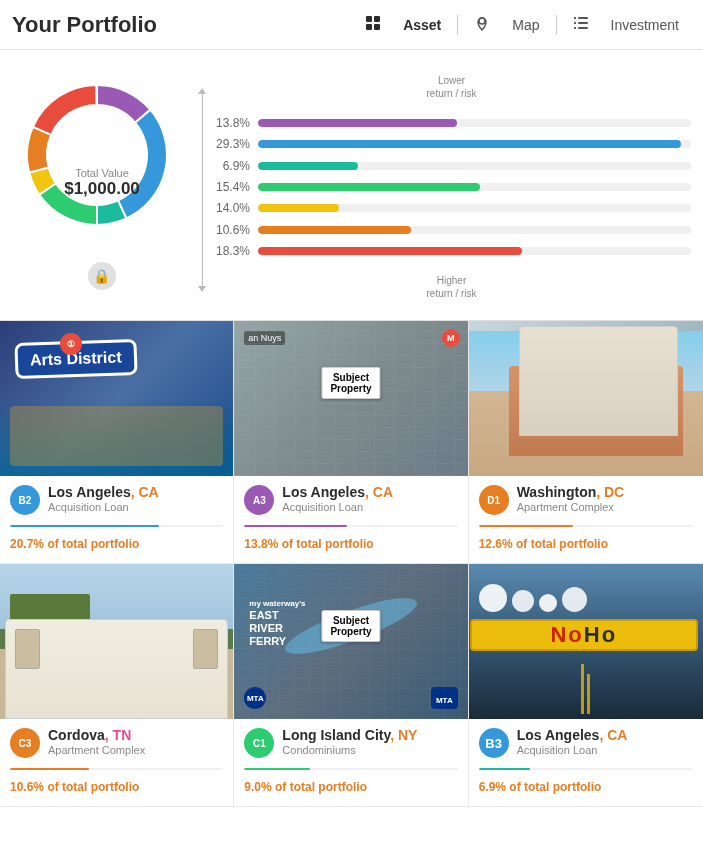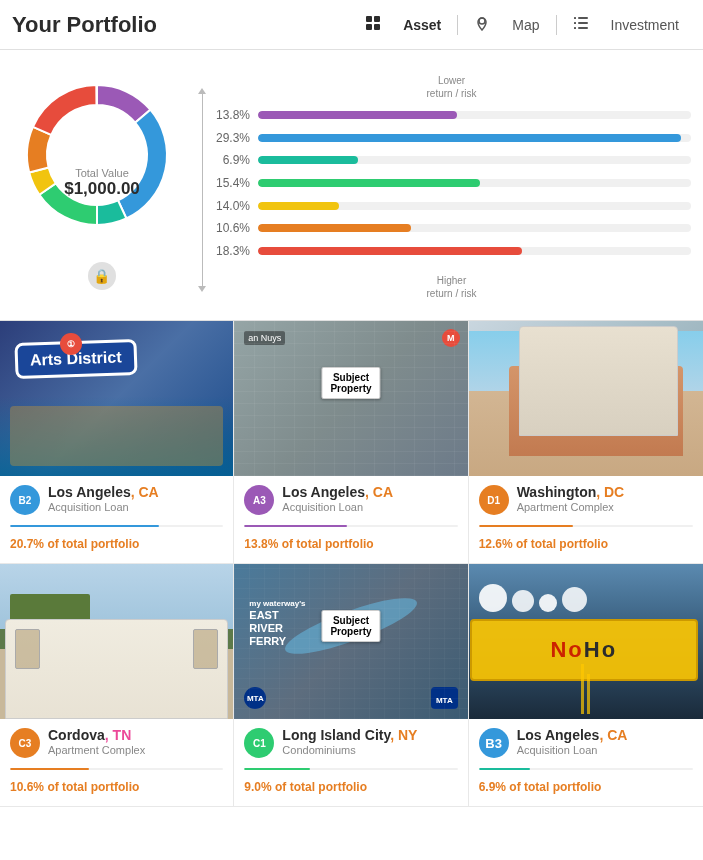--- a/index.html
+++ b/index.html
@@ -117,21 +117,21 @@
     </div>
   </div>
 
   <div class="axis-arrow" style="margin: 0 6px; height: 220px; margin-top: 10px;">
     <div class="arrow-tip-up"></div>
     <div class="arrow-line"></div>
     <div class="arrow-tip-down"></div>
   </div>
 
   <div style="flex:1; display:flex; flex-direction:column; padding-top: 4px;">
-    <div style="font-size:10px; color:#888; text-align:center; line-height:1.3;">Lower<br>return / risk</div>
+    <div style="font-size:10px; color:#888; text-align:center; margin-bottom: 8px; line-height:1.3;">Lower<br>return / risk</div>
     <div class="bars-area" id="bars-area">
     <div class="bar-row">
           <div class="bar-label">13.8%</div>
           <div class="bar-track">
             <div class="bar-fill" style="width: 46%; background: rgb(155, 89, 182);"></div>
           </div>
         </div>
         <div class="bar-row">
           <div class="bar-label">29.3%</div>
           <div class="bar-track">
@@ -323,21 +323,21 @@
     <div class="card">
       <div class="card-image">
         <div style="width:100%;height:155px;background:#2c3e50;position:relative;overflow:hidden;">
         <div style="position:absolute;inset:0;background:linear-gradient(180deg,#5b8ab0 0%,#3a6080 40%,#1a2a3a 100%);"></div>
         <div style="position:absolute;top:20px;left:10px;right:10px;display:flex;gap:5px;align-items:flex-end;">
           <div style="width:28px;height:28px;border-radius:50%;background:white;opacity:0.9;"></div>
           <div style="width:22px;height:22px;border-radius:50%;background:white;opacity:0.85;"></div>
           <div style="width:18px;height:18px;border-radius:50%;background:white;opacity:0.9;"></div>
           <div style="width:25px;height:25px;border-radius:50%;background:white;opacity:0.85;"></div>
         </div>
-        <div style="position:absolute;top:55px;left:1px;right:5px;background:rgba(255,200,0,0.9);border:2px solid #cc9900;border-radius:4px;padding:16px 8px;text-align:center;">
+        <div style="position:absolute;top:55px;left:1px;right:5px;background:rgba(255,200,0,0.9);border:2px solid #cc9900;border-radius:4px;padding:1px 8px;text-align:center;">
           <span style="font-size:22px;font-weight:900;color:#cc2200;letter-spacing:2px;">No</span><span style="font-size:22px;font-weight:900;color:#2c2c2c;letter-spacing:2px;">Ho</span>
         </div>
         <div style="position:absolute;bottom:5px;left:0;right:0;display:flex;justify-content:center;gap:3px;">
           <div style="width:3px;height:50px;background:rgba(255,200,0,0.7);"></div>
           <div style="width:3px;height:40px;background:rgba(255,200,0,0.7);margin-top:10px;"></div>
         </div>
       </div>
       </div>
       <div class="card-info">
         <div class="card-badge" style="background:#3498db;">

